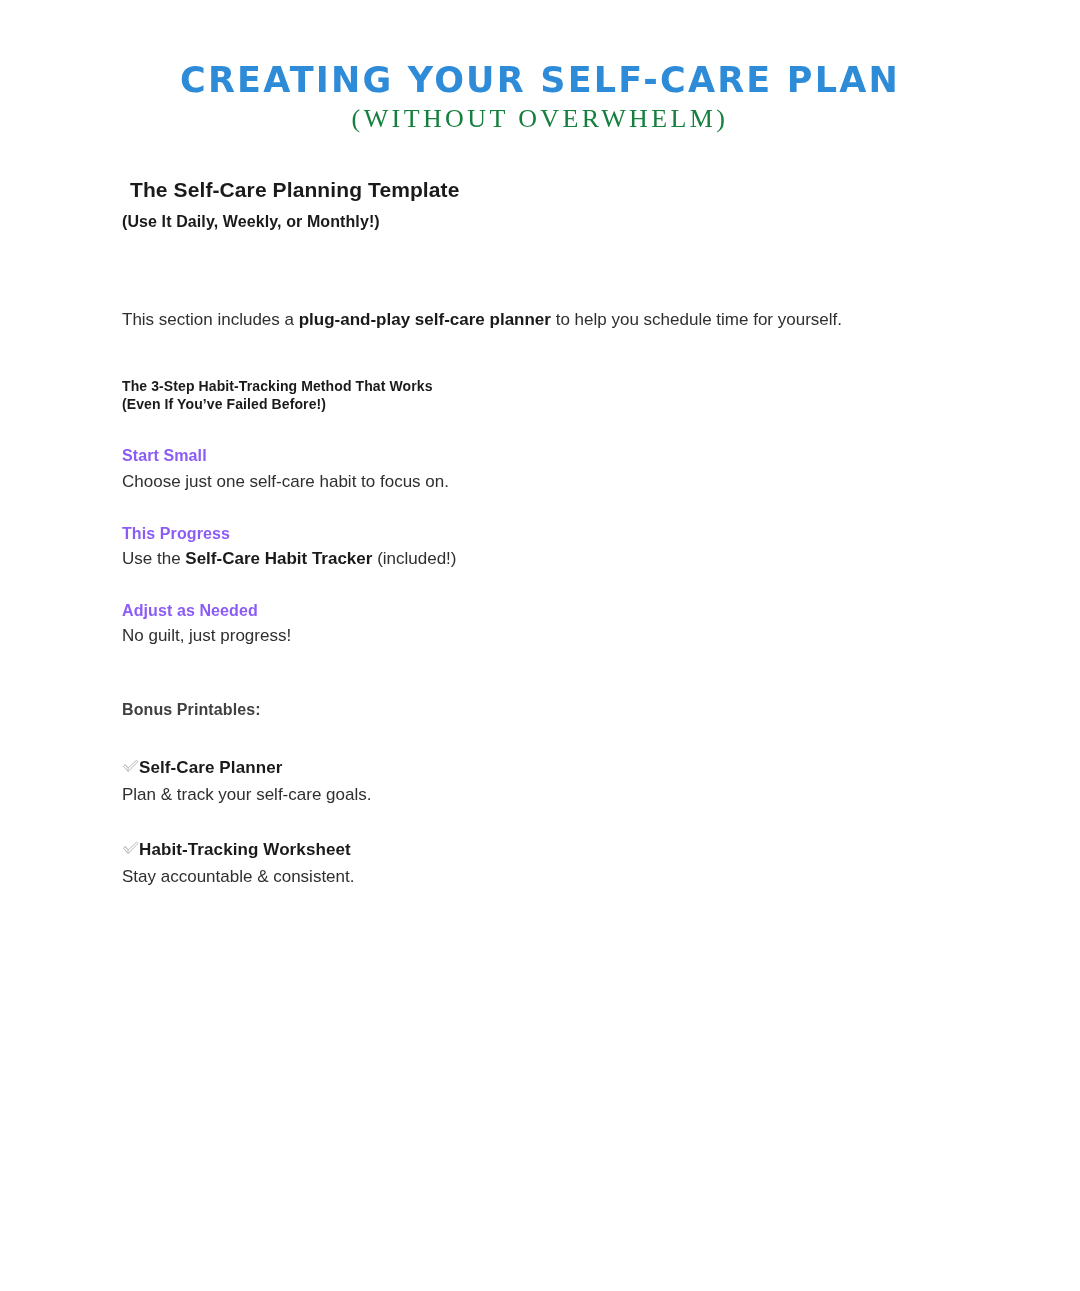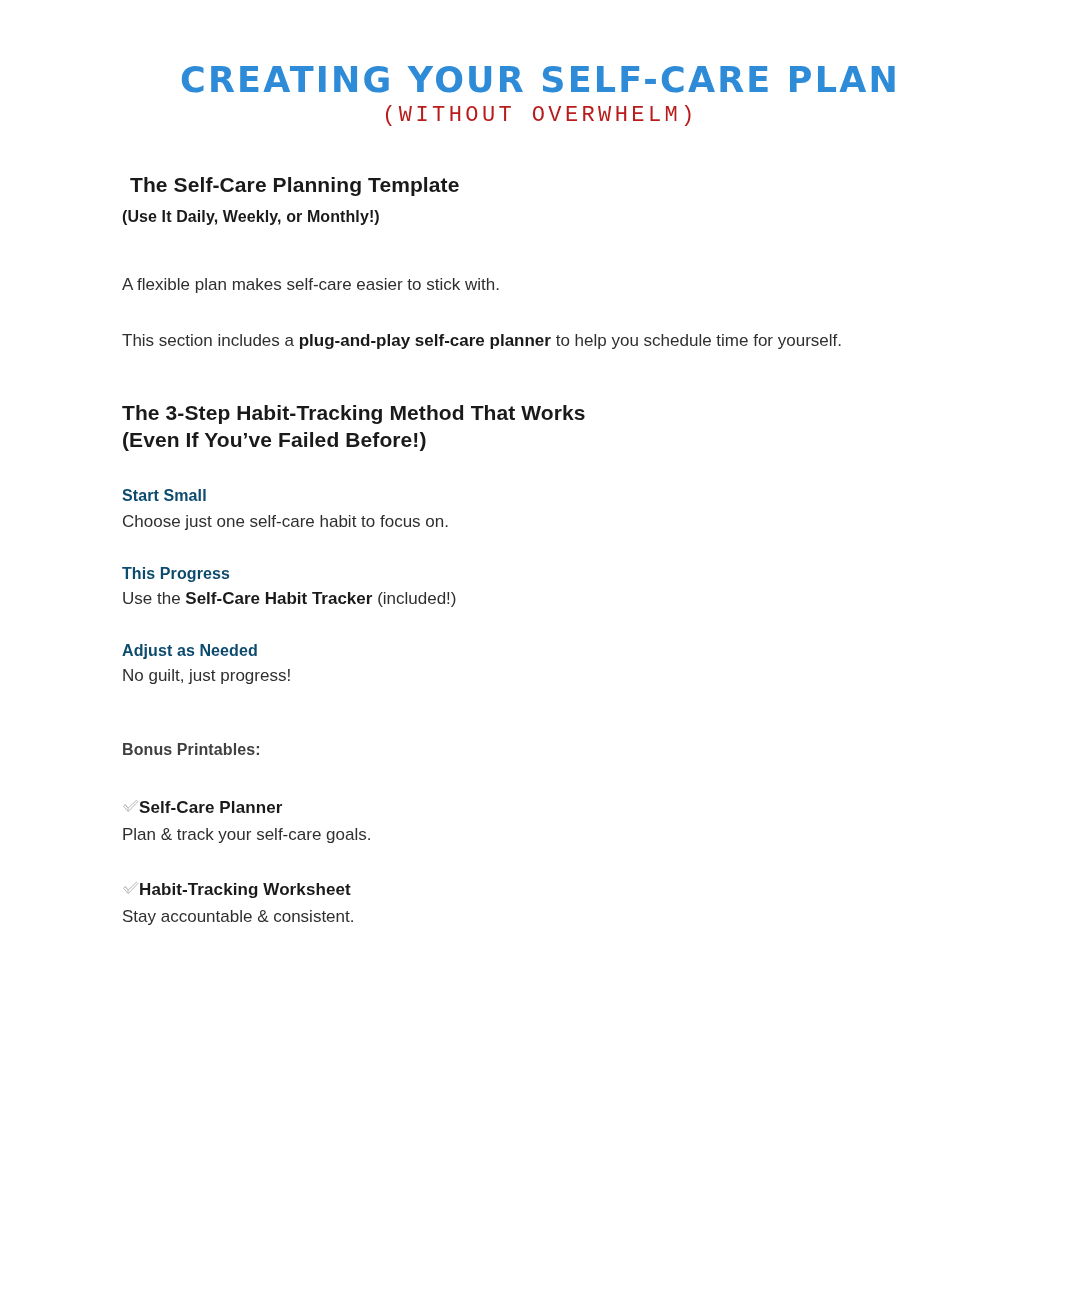--- a/index.html
+++ b/index.html
@@ -35,27 +35,27 @@
     font-size: 35px;
     line-height: 1.08;
     font-weight: 700;
     letter-spacing: 2.2px;
     color: #2e8bd8;
     text-transform: uppercase;
     font-family: "DejaVu Sans", "Liberation Sans", sans-serif;
   }
   .title-sub {
     margin: 4px 0 0 0;
-    font-size: 22px;
+    font-size: 26px;
     line-height: 1.12;
     font-weight: 300;
     letter-spacing: 3.4px;
-    color: #b91c1c;
+    color: #15803d;
     text-transform: uppercase;
-    font-family: Liberation Mono, monospace;
+    font-family: Liberation Serif, serif;
   }
 
   
   .content {
     margin-top: 44px;
     padding-left: 122px;
     padding-right: 140px;
   }
 
   h2.section-heading {
@@ -91,34 +91,34 @@
 
   .gap-28 { height: 28px; }
   .gap-30 { height: 30px; }
   .gap-32 { height: 32px; }
   .gap-36 { height: 36px; }
   .gap-44 { height: 44px; }
   .gap-50 { height: 50px; }
 
   h2.section-heading-2 {
     margin: 0;
-    font-size: 21px;
+    font-size: 14px;
     line-height: 1.30;
     font-weight: 700;
     color: #1a1a1a;
     letter-spacing: 0.1px;
   }
   h2.section-heading-2 .l2 { display: block; }
 
   .step-label {
     margin: 0;
     font-size: 16px;
     line-height: 1.35;
     font-weight: 700;
-    color: #0c4a6e;
+    color: #8b5cf6;
     letter-spacing: 0.1px;
   }
   .step-desc {
     margin: 3px 0 0 0;
     font-size: 17px;
     line-height: 1.45;
     color: #2f2f2f;
   }
   .step-desc b { font-weight: 700; color: #1a1a1a; }
 
@@ -168,21 +168,20 @@
   </div>
 
   <div class="content">
 
     <section>
       <h2 class="section-heading">The Self-Care Planning Template</h2>
       <div class="section-heading-sub">(Use It Daily, Weekly, or Monthly!)</div>
 
       <div class="gap-44"></div>
 
-      <p class="body-text">A flexible plan makes self-care easier to stick with.</p>
 
       <div class="gap-30"></div>
 
       <p class="body-text"><span>This section includes a </span><b>plug-and-play self-care planner</b><span> to help you schedule time for yourself.</span></p>
     </section>
 
     <div class="gap-44"></div>
 
     <section>
       <h2 class="section-heading-2"><span class="l1">The 3-Step Habit-Tracking Method That Works</span><span class="l2">(Even If You’ve Failed Before!)</span></h2>

